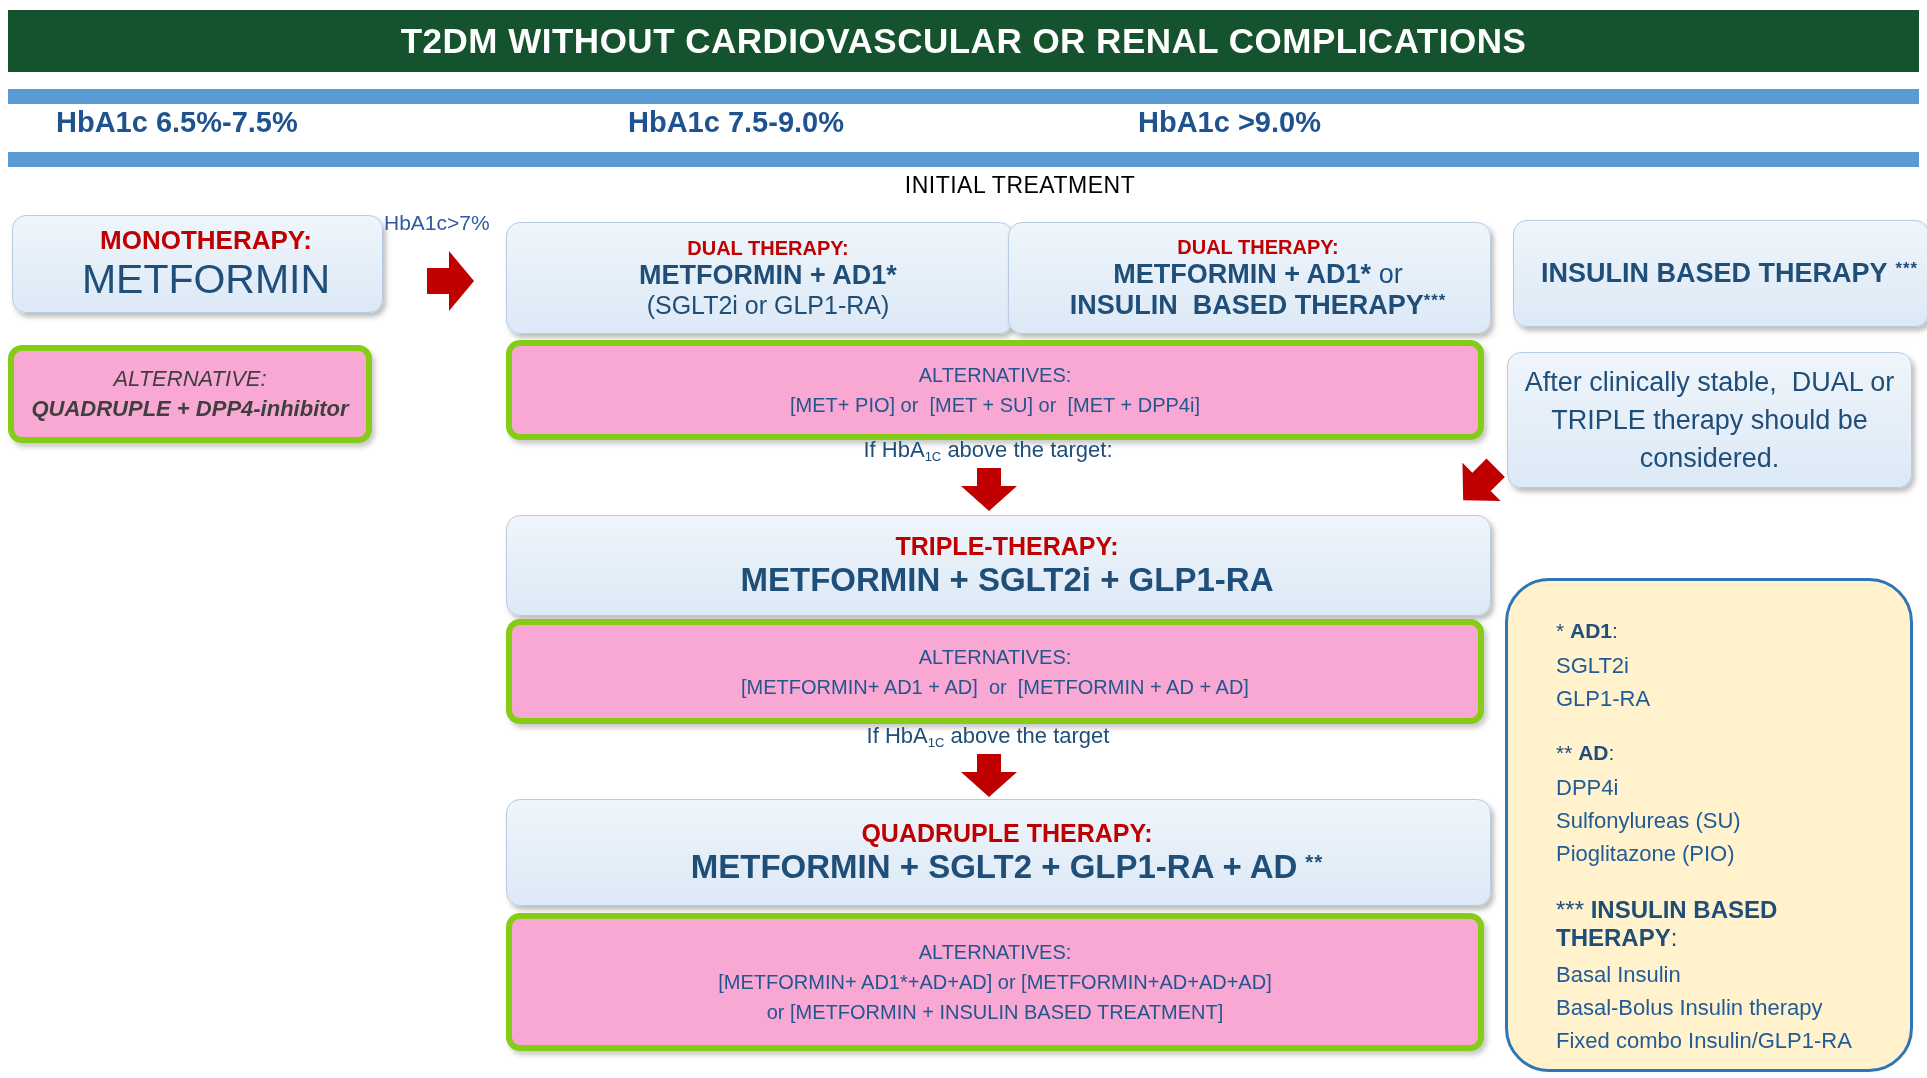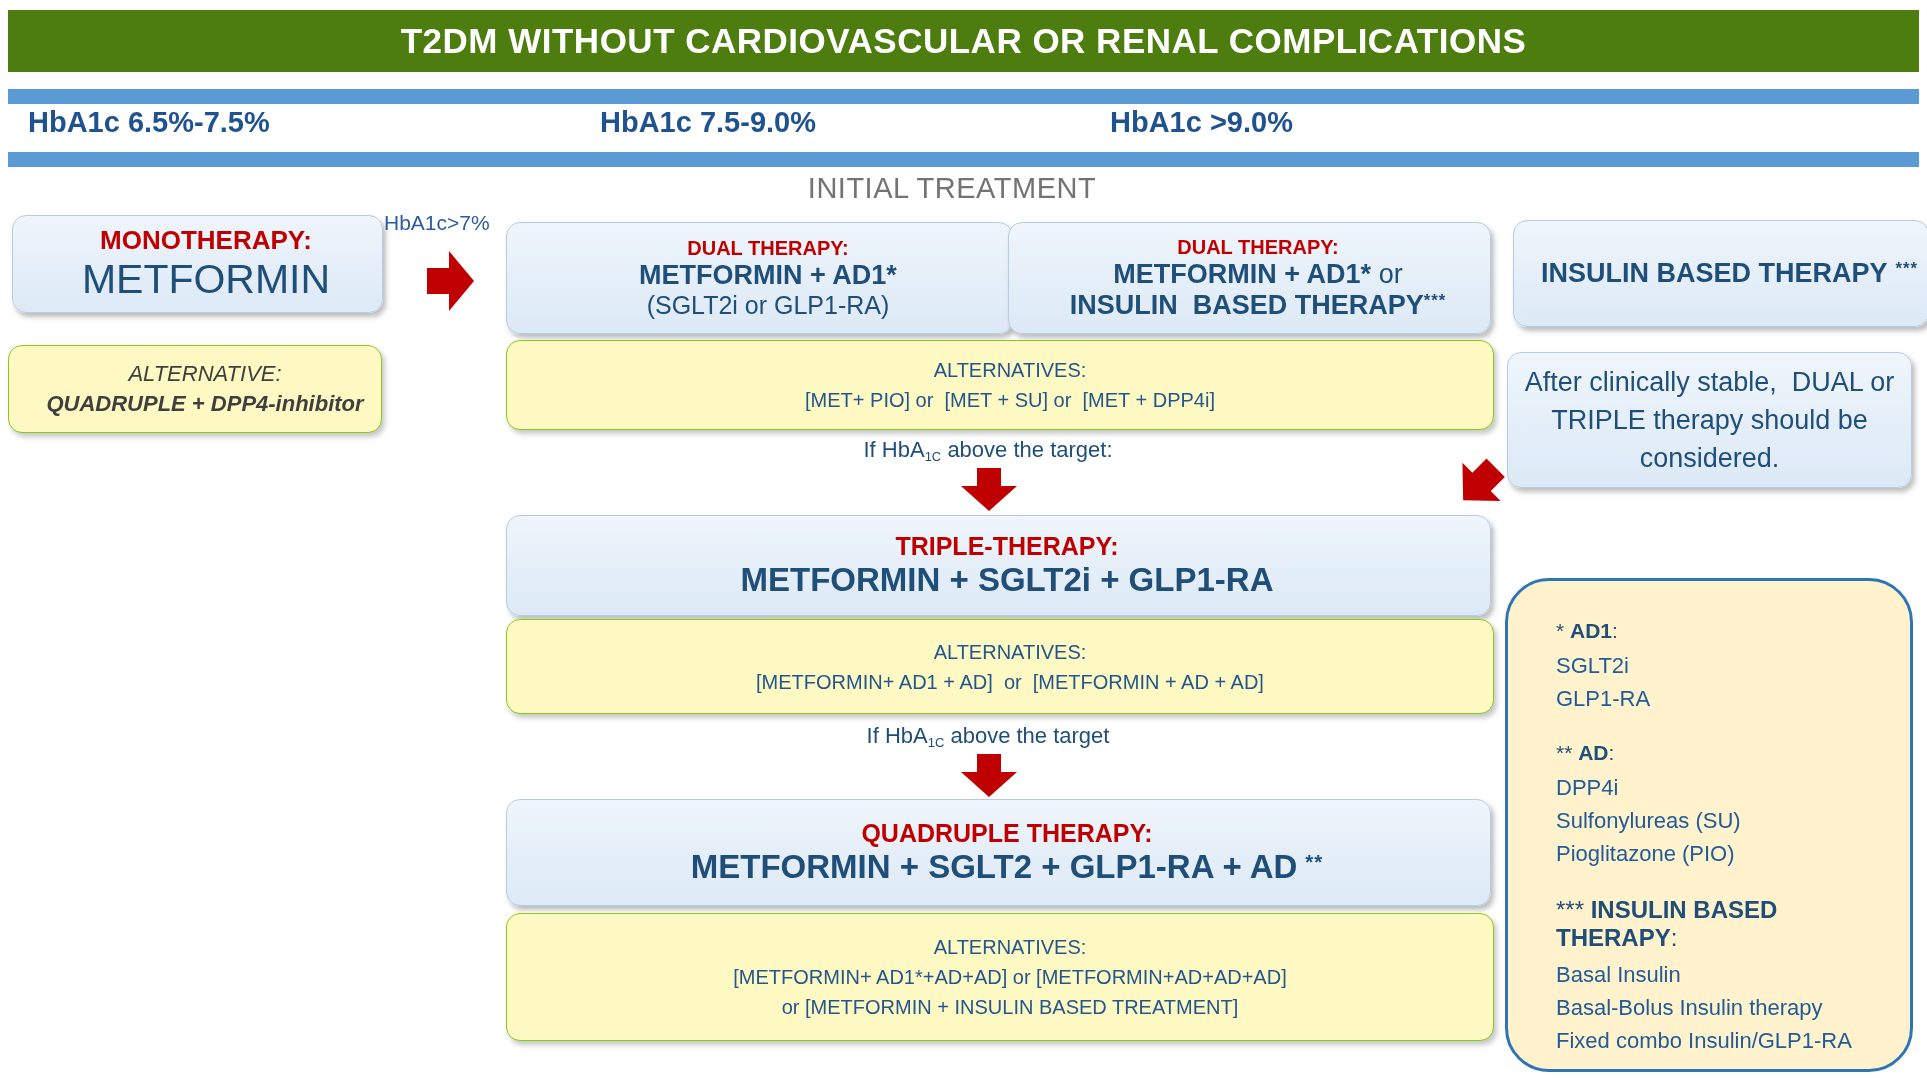--- a/index.html
+++ b/index.html
@@ -4,45 +4,44 @@
 <style>
   html,body{margin:0;padding:0;background:#ffffff;}
   .canvas{
     position:relative;width:1927px;height:1078px;background:#ffffff;overflow:hidden;
     font-family:"Liberation Sans","DejaVu Sans",sans-serif;color:#1F4E79;
   }
   .abs{position:absolute;}
   .pre{white-space:pre-wrap;}
 
   .title-bar{
-    left:8px;top:10px;width:1911px;height:62px;background:#4d7c0f;
+    left:8px;top:10px;width:1911px;height:62px;background:#14532d;
     display:flex;align-items:center;justify-content:center;
   }
   .title-text{color:#ffffff;font-size:35px;font-weight:700;letter-spacing:.5px;}
 
   .stripe{left:8px;width:1911px;height:15px;background:#5B9BD5;}
 
-  .col-head{top:106px;font-size:29px;font-weight:700;color:#1F5390;white-space:nowrap;}
-
-  .section-label{top:172px;left:752px;width:400px;text-align:center;font-size:29px;color:#737373;letter-spacing:.5px;}
+  .col-head{top:106px;font-size:29px;font-weight:700;color:#1F5390;white-space:nowrap;margin-left:28px;}
+
+  .section-label{top:172px;left:820px;width:400px;text-align:center;font-size:23px;color:#000000;letter-spacing:.5px;}
 
   .bluebox{
     background:linear-gradient(180deg,#EFF5FB 0%,#DCE9F6 100%);
     border:1px solid #B7CBE2;border-radius:14px;
     box-shadow:3px 4px 5px rgba(110,110,110,.45);
     display:flex;flex-direction:column;align-items:center;justify-content:center;
     text-align:center;
     padding-left:17px;
   }
   .whitebox{
-    background:#fef9c3;border:1px solid #84cc16;border-radius:14px;
+    background:#f9a8d4;border:6px solid #84cc16;border-radius:14px;
     box-shadow:3px 4px 5px rgba(120,120,120,.4);
     display:flex;flex-direction:column;align-items:center;justify-content:center;
     text-align:center;
-    padding-left:20px;
   }
   .red-head{color:#C00000;font-weight:700;}
   .dk{color:#1F4E79;}
   .alt-blue{color:#23568D;font-size:20px;line-height:30px;}
   .arrow{fill:#C00000;}
   .arrow-label{font-size:21px;color:#2E5C9E;white-space:nowrap;}
   .if-note{font-size:22px;color:#1F4E79;text-align:center;}
   .sb{font-size:13px;vertical-align:-4px;}
   .sp{font-size:.62em;vertical-align:.45em;letter-spacing:1px;}
 

